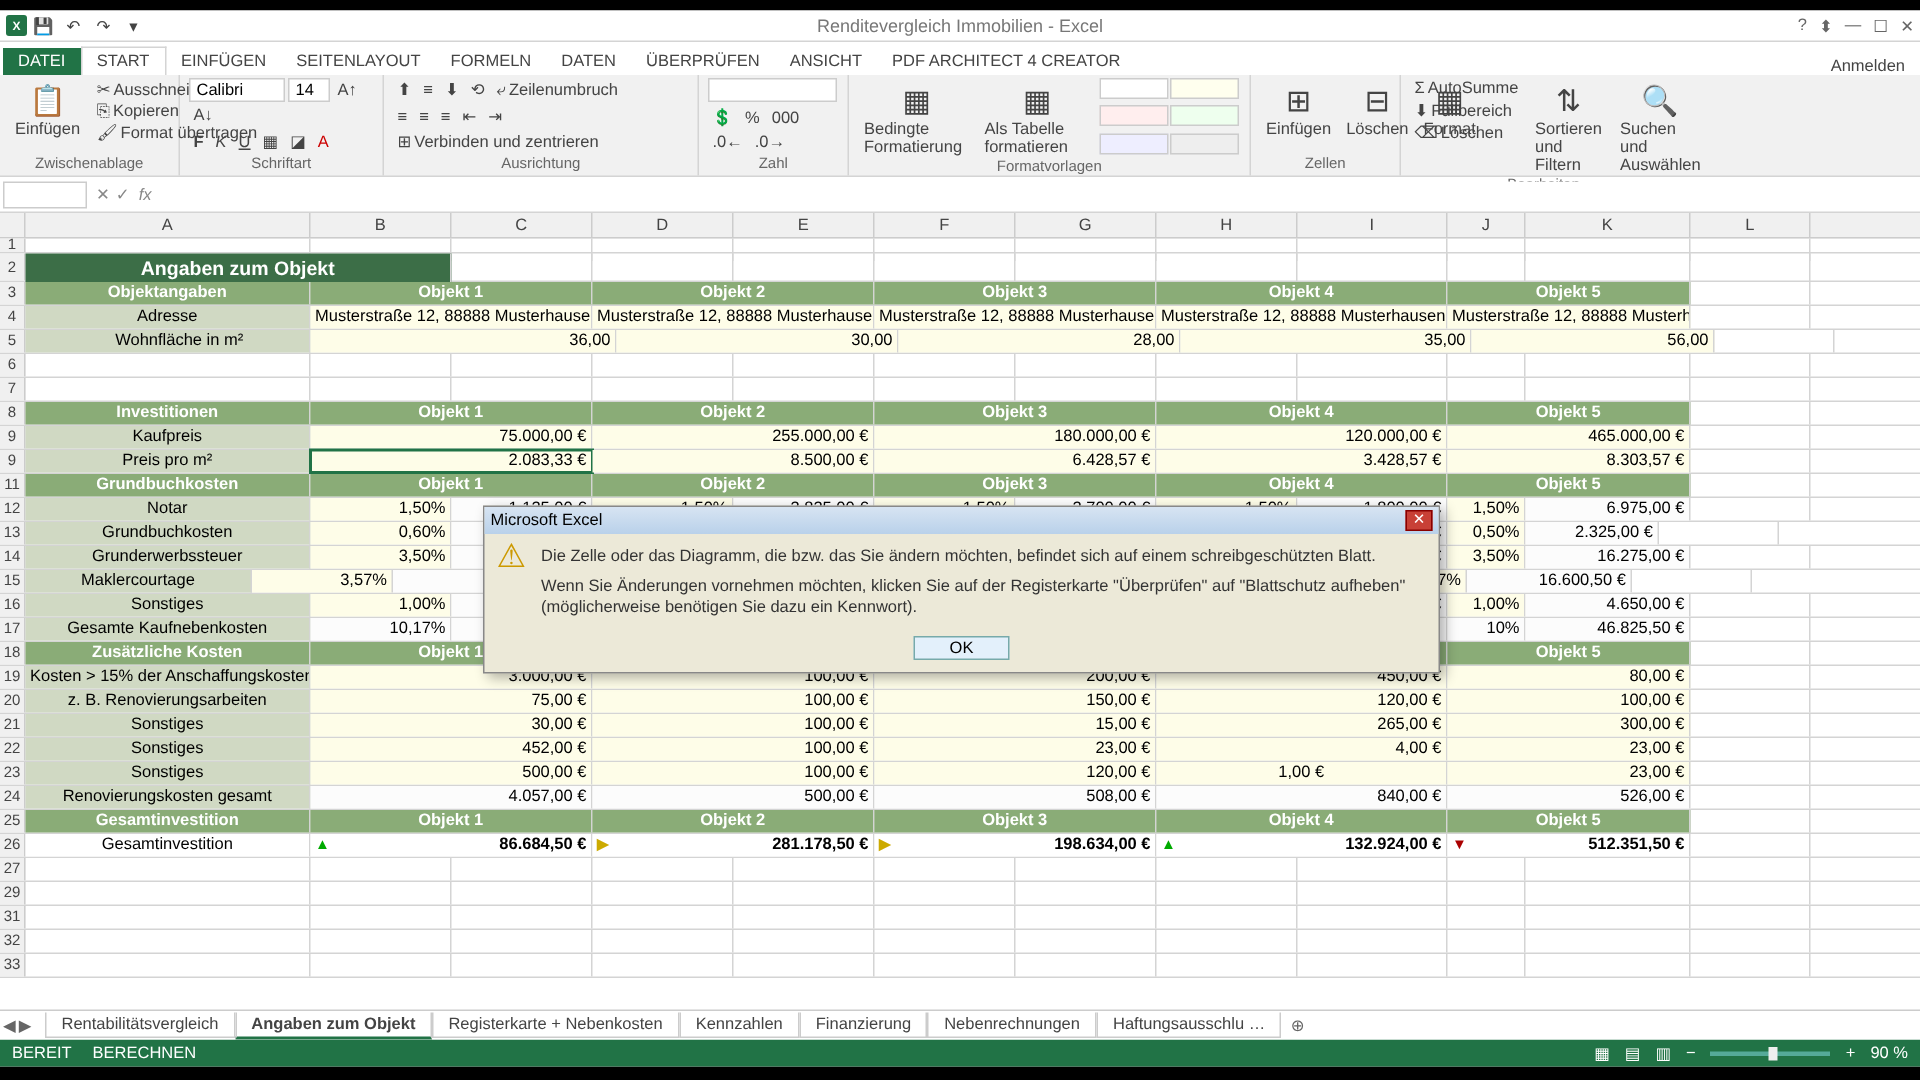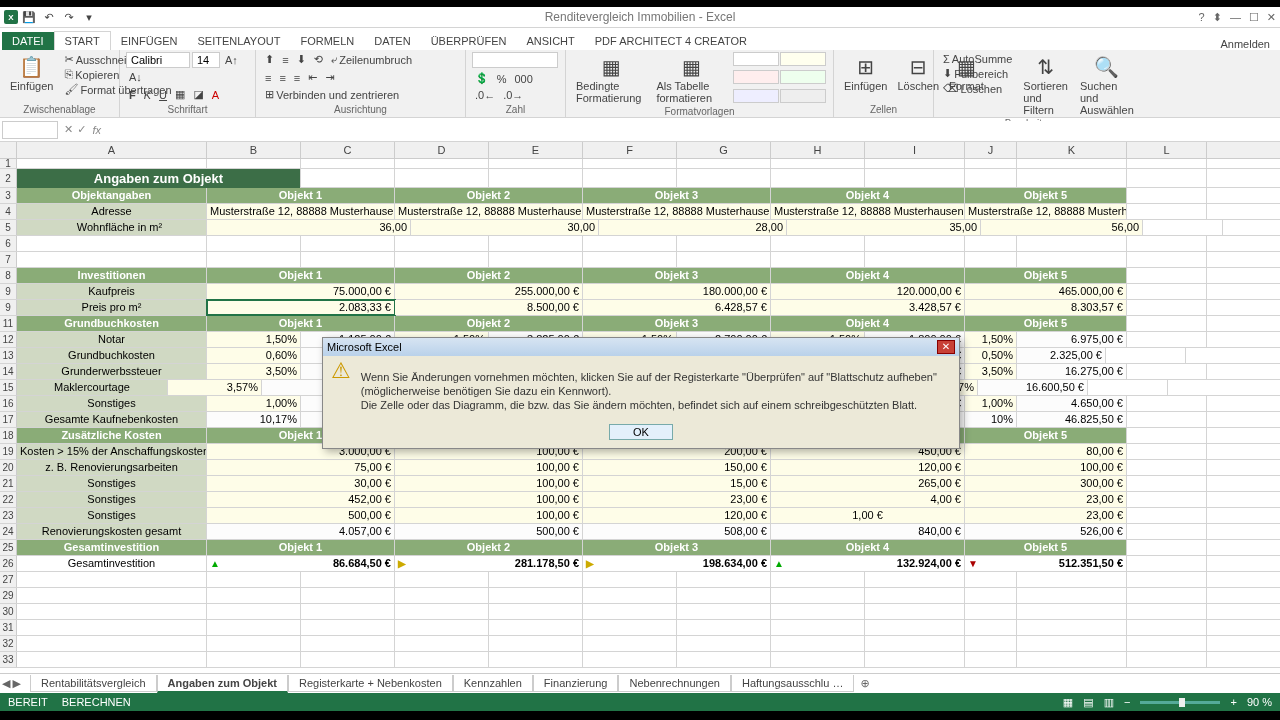--- a/index.html
+++ b/index.html
@@ -599,35 +599,20 @@
           <div class="cell " style="width: 94px;"></div>
           <div class="cell " style="width: 94px;"></div>
           <div class="cell " style="width: 94px;"></div>
           <div class="cell " style="width: 94px;"></div>
           <div class="cell " style="width: 100px;"></div>
           <div class="cell " style="width: 52px;"></div>
           <div class="cell " style="width: 110px;"></div>
           <div class="cell " style="width: 80px;"></div>
         </div>
         <div class="row">
-          <div class="rh">30</div>
-          <div class="cell " style="width: 190px;"></div>
-          <div class="cell " style="width: 94px;"></div>
-          <div class="cell " style="width: 94px;"></div>
-          <div class="cell " style="width: 94px;"></div>
-          <div class="cell " style="width: 94px;"></div>
-          <div class="cell " style="width: 94px;"></div>
-          <div class="cell " style="width: 94px;"></div>
-          <div class="cell " style="width: 94px;"></div>
-          <div class="cell " style="width: 100px;"></div>
-          <div class="cell " style="width: 52px;"></div>
-          <div class="cell " style="width: 110px;"></div>
-          <div class="cell " style="width: 80px;"></div>
-        </div>
-        <div class="row">
           <div class="rh">31</div>
           <div class="cell " style="width: 190px;"></div>
           <div class="cell " style="width: 94px;"></div>
           <div class="cell " style="width: 94px;"></div>
           <div class="cell " style="width: 94px;"></div>
           <div class="cell " style="width: 94px;"></div>
           <div class="cell " style="width: 94px;"></div>
           <div class="cell " style="width: 94px;"></div>
           <div class="cell " style="width: 94px;"></div>
           <div class="cell " style="width: 100px;"></div>
@@ -699,18 +684,18 @@
 </div>
 
 <div class="dialog">
   <div class="dlg-titlebar">
     <span>Microsoft Excel</span>
     <span class="dlg-close">✕</span>
   </div>
   <div class="dlg-body">
     <span class="dlg-icon">⚠</span>
     <div>
+      <div>Die Zelle oder das Diagramm, die bzw. das Sie ändern möchten, befindet sich auf einem schreibgeschützten Blatt.</div>
       <div style="margin-top:6px">Wenn Sie Änderungen vornehmen möchten, klicken Sie auf der Registerkarte "Überprüfen" auf "Blattschutz aufheben" (möglicherweise benötigen Sie dazu ein Kennwort).</div>
-      <div>Die Zelle oder das Diagramm, die bzw. das Sie ändern möchten, befindet sich auf einem schreibgeschützten Blatt.</div>
     </div>
   </div>
   <div class="dlg-btns"><button class="dlg-ok">OK</button></div>
 </div>
 
 </body></html>

